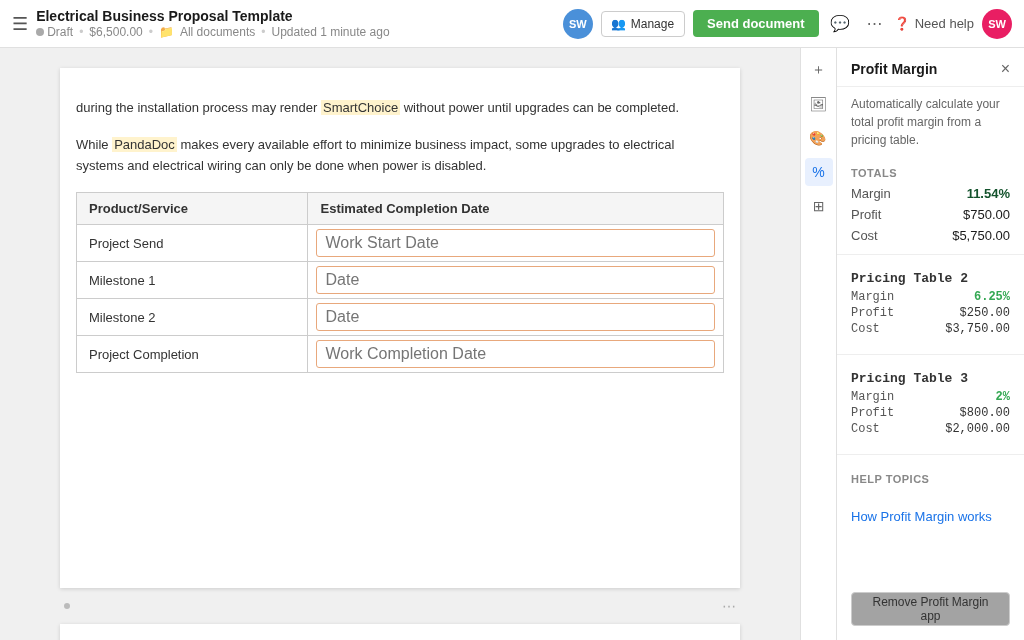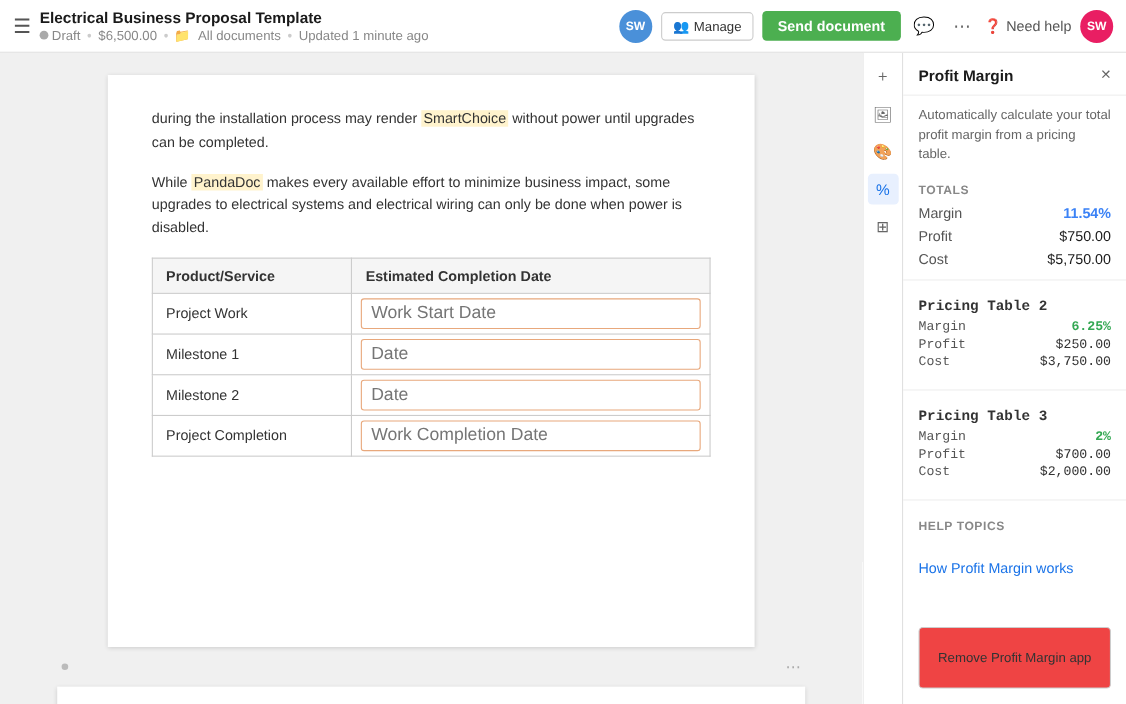--- a/index.html
+++ b/index.html
@@ -20,69 +20,69 @@
     .send-btn { background: #4caf50; color: #fff; border: none; border-radius: 4px; padding: 6px 14px; font-size: 13px; font-weight: 600; cursor: pointer; }
     .icon-btn { background: none; border: none; cursor: pointer; color: #666; font-size: 16px; padding: 4px; display: flex; align-items: center; }
     .need-help { display: flex; align-items: center; gap: 4px; font-size: 13px; color: #555; cursor: pointer; }
     .user-avatar { width: 30px; height: 30px; border-radius: 50%; background: #e91e63; color: #fff; display: flex; align-items: center; justify-content: center; font-size: 11px; font-weight: 600; }
 
     
     .main { display: flex; flex: 1; overflow: hidden; }
 
     
     .doc-area { flex: 1; overflow-y: auto; background: #f0f0f0; display: flex; flex-direction: column; align-items: center; padding: 20px 0; }
-    .page { background: #fff; width: 588px; min-height: 520px; box-shadow: 0 1px 4px rgba(0,0,0,0.15); padding: 30px 40px; position: relative; }
+    .page { background: #fff; width: 680px; min-height: 520px; box-shadow: 0 1px 4px rgba(0,0,0,0.15); padding: 30px 16px; position: relative; }
     .page-text { font-size: 13px; color: #333; line-height: 1.6; margin-bottom: 16px; }
     .highlight { background: #fff3cd; padding: 0 2px; }
 
     
     .schedule-table { width: 100%; border-collapse: collapse; margin-top: 8px; }
     .schedule-table th, .schedule-table td { border: 1px solid #ccc; padding: 8px 12px; font-size: 13px; }
     .schedule-table th { background: #f5f5f5; font-weight: 600; color: #333; text-align: left; }
     .schedule-table td { color: #333; }
     .date-input { width: 100%; border: 1px solid #e8a87c; border-radius: 3px; padding: 4px 8px; font-size: 16px; color: #bbb; background: #fff; outline: none; }
 
     
     .page-divider { display: flex; align-items: center; justify-content: space-between; width: 680px; margin: 10px 0; padding: 0 4px; }
     .page-divider-dot { width: 6px; height: 6px; border-radius: 50%; background: #bbb; }
     .page-divider-menu { color: #aaa; cursor: pointer; font-size: 14px; }
 
     
     .page-next { background: #fff; width: 680px; min-height: 90px; box-shadow: 0 1px 4px rgba(0,0,0,0.15); padding: 20px 40px; position: relative; }
 
     
-    .sidebar { width: 204px; background: #fff; border-left: 1px solid #e0e0e0; display: flex; flex-direction: column; flex-shrink: 0; justify-content: space-between; }
+    .sidebar { width: 188px; background: #fff; border-left: 1px solid #e0e0e0; display: flex; flex-direction: column; flex-shrink: 0; justify-content: space-between; }
     .sidebar-icons { width: 36px; background: #fff; border-left: 1px solid #e0e0e0; display: flex; flex-direction: column; align-items: center; padding-top: 8px; gap: 6px; }
     .sidebar-icon-btn { width: 28px; height: 28px; display: flex; align-items: center; justify-content: center; border-radius: 4px; cursor: pointer; color: #666; font-size: 14px; border: none; background: none; }
     .sidebar-icon-btn.active { background: #e8f0fe; color: #1a73e8; }
 
     
     .panel { flex: 1; overflow-y: auto; padding: 0; }
     .panel-header { display: flex; align-items: center; justify-content: space-between; padding: 12px 14px 8px; border-bottom: 1px solid #eee; }
     .panel-title { font-weight: 700; font-size: 14px; color: #1a1a1a; }
     .panel-close { background: none; border: none; cursor: pointer; color: #666; font-size: 16px; }
     .panel-desc { font-size: 12px; color: #666; padding: 8px 14px; line-height: 1.5; }
     .section-label { font-size: 11px; font-weight: 700; color: #888; letter-spacing: 0.5px; padding: 10px 14px 4px; text-transform: uppercase; }
     .totals-row { display: flex; justify-content: space-between; align-items: center; padding: 3px 14px; font-size: 13px; }
     .totals-row .label { color: #555; }
     .totals-row .value { color: #1a1a1a; font-weight: 500; }
-    .totals-row .value.green { color: #3b82f6; font-weight: 700; }
+    .totals-row .value.green { color: #14532d; font-weight: 700; }
     .divider { height: 1px; background: #eee; margin: 8px 0; }
 
     .pricing-section { padding: 8px 14px; font-family: Liberation Mono, monospace; }
     .pricing-title { font-weight: 600; font-size: 13px; color: #333; margin-bottom: 4px; }
     .pricing-row { display: flex; justify-content: space-between; font-size: 12px; color: #555; margin-bottom: 2px; }
     .pricing-row .val { color: #333; }
     .pricing-row .val.green { color: #34a853; font-weight: 700; }
 
     .help-section { padding: 10px 14px; }
     .help-title { font-size: 11px; font-weight: 700; color: #888; letter-spacing: 0.5px; text-transform: uppercase; margin-bottom: 24px; }
     .help-link { color: #1a73e8; font-size: 13px; cursor: pointer; text-decoration: none; }
 
-    .remove-btn { margin: auto 14px 14px; border: 1px solid #ccc; border-radius: 4px; padding: 20px 10px; font-size: 12px; background: #ef4444; cursor: pointer; color: #333; width: calc(100% - 28px); }
+    .remove-btn { margin: auto 14px 14px; border: 1px solid #ccc; border-radius: 4px; padding: 2px 10px; font-size: 12px; background: #a3a3a3; cursor: pointer; color: #333; width: calc(100% - 28px); }
 
     
     .right-area { display: flex; }
   </style>
 </head>
 <body>
 
 <div class="topbar">
   <div class="topbar-left">
     <span class="hamburger-icon">☰</span>
@@ -144,21 +144,21 @@
 
       <table class="schedule-table">
         <thead>
           <tr>
             <th>Product/Service</th>
             <th>Estimated Completion Date</th>
           </tr>
         </thead>
         <tbody id="table-body">
         <tr>
-              <td>Project Work</td>
+              <td>Project Send</td>
               <td style="padding: 4px 8px;"><input type="text" class="date-input" placeholder="Work Start Date" style=""></td>
             </tr>
             <tr>
               <td>Milestone 1</td>
               <td style="padding: 4px 8px;"><input type="text" class="date-input" placeholder="Date" style=""></td>
             </tr>
             <tr>
               <td>Milestone 2</td>
               <td style="padding: 4px 8px;"><input type="text" class="date-input" placeholder="Date" style=""></td>
             </tr>
@@ -243,21 +243,21 @@
   </div>
             <div class="divider"></div>
             <div class="pricing-section">
     <div class="pricing-title">Pricing Table 3</div>
     <div class="pricing-row">
       <span>Margin</span>
       <span class="val green">2%</span>
     </div>
     <div class="pricing-row">
       <span>Profit</span>
-      <span class="val">$700.00</span>
+      <span class="val">$800.00</span>
     </div>
     <div class="pricing-row">
       <span>Cost</span>
       <span class="val">$2,000.00</span>
     </div>
   </div>
           </div>
 
         <div class="divider"></div>
 

